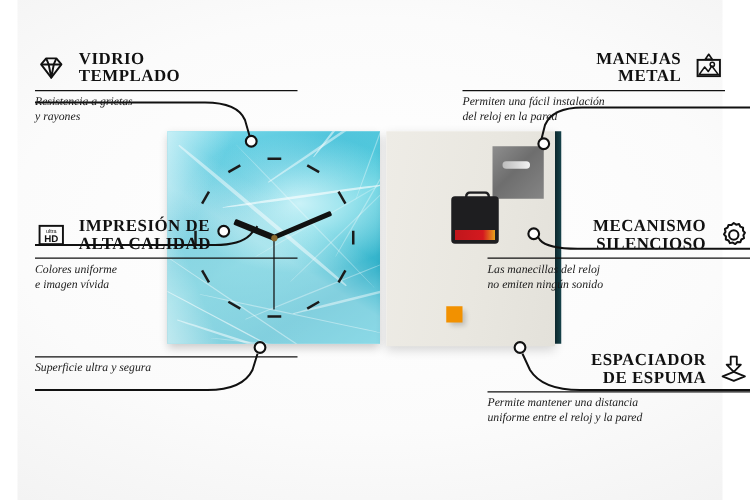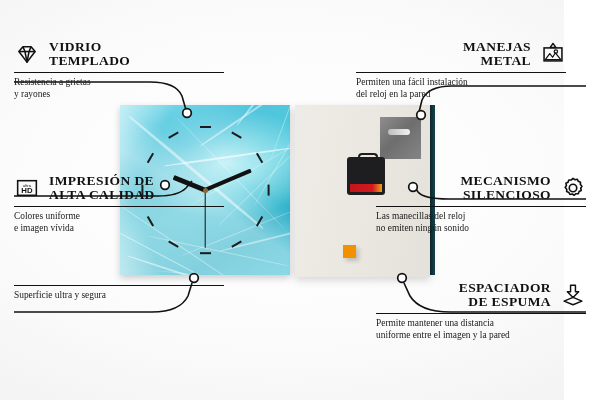--- a/index.html
+++ b/index.html
@@ -5,20 +5,21 @@
   html,body{margin:0;padding:0;}
   body{
     width:600px;height:400px;overflow:hidden;
     font-family:"Liberation Serif", serif;
     background:#ffffff;
   }
   #stage{
     position:relative;width:564px;height:400px;
     background:
       radial-gradient(ellipse 520px 300px at 50% 45%, #ffffff 0%, #fbfbfb 55%, #f1f1f1 100%);
+    margin-left: 14px;
   }
   
   .product{
     position:absolute;left:120px;top:105px;width:310px;height:175px;
   }
   .clock-front{
     position:absolute;left:0;top:0;width:170px;height:170px;
     background:
       linear-gradient(115deg, rgba(255,255,255,.55) 0%, rgba(255,255,255,0) 22%),
       linear-gradient(68deg, rgba(255,255,255,.45) 0%, rgba(255,255,255,0) 18%),
@@ -81,21 +82,21 @@
   .feat.right .head{justify-content:flex-end;}
   .feat .title{
     font-size:13.5px;line-height:14px;letter-spacing:.4px;
     color:#111;font-weight:bold;font-variant:small-caps;
     text-transform:uppercase;white-space:pre-line;
   }
   .feat.left .title{text-align:left;}
   .feat.right .title{text-align:right;}
   .rule{height:1.4px;background:#111;margin:4px 0 4px 0;width:100%;}
   .feat .sub{
-    font-size:9.4px;line-height:11.4px;color:#1a1a1a;white-space:pre-line;
+    font-size:9.4px;line-height:11.4px;color:#1a1a1a;white-space:pre-line;font-style:italic;
   }
   .feat.left .sub{text-align:left;}
   .feat.right .sub{text-align:left;}
   .ico{width:26px;height:26px;flex:0 0 26px;}
   .ico svg{display:block;width:26px;height:26px;}
   
   #wires{position:absolute;left:0;top:0;width:600px;height:400px;pointer-events:none;}
 </style>
 </head>
 <body>
@@ -255,16 +256,16 @@
         <svg viewBox="0 0 32 32">
             <g fill="none" stroke="#111" stroke-width="1.8" stroke-linejoin="round">
           <path d="M13 4 h6 v8 h4 l-7 7 -7-7 h4 Z"></path>
           <path d="M16 19 L5 23.5 L16 28 L27 23.5 Z"></path>
         </g>
           </svg>
       </span>
     </div>
     <div class="rule"></div>
     <div class="sub">Permite mantener una distancia
-uniforme entre el imagen y la pared</div>
+uniforme entre el reloj y la pared</div>
   </div>
 
 </div>
 
 </body></html>

